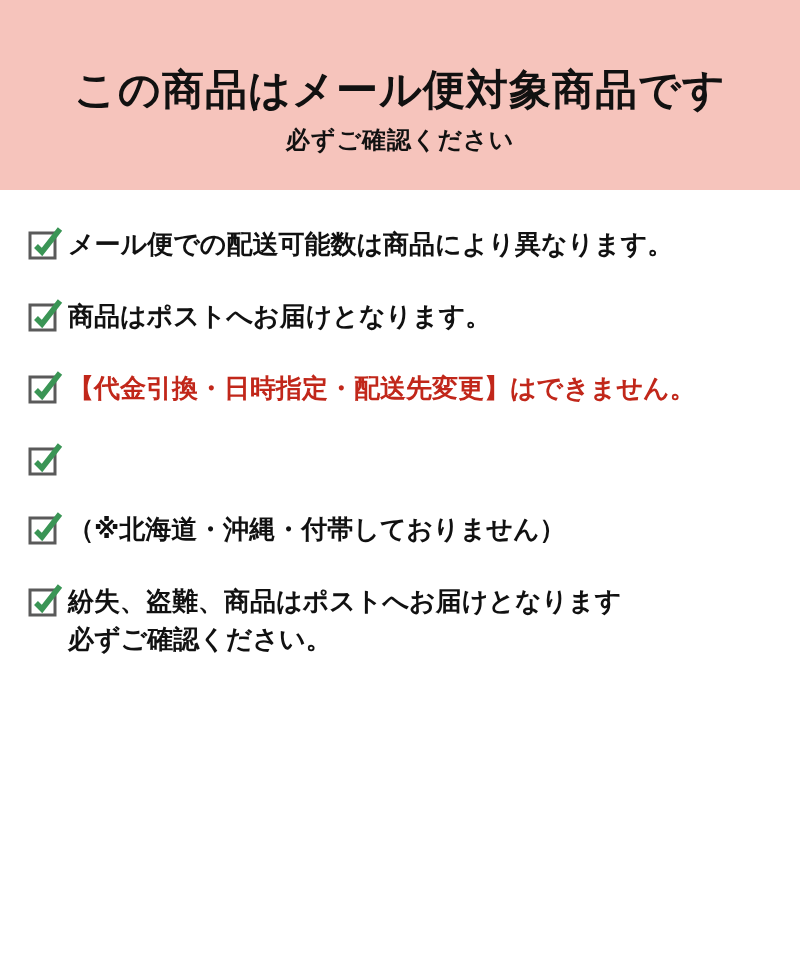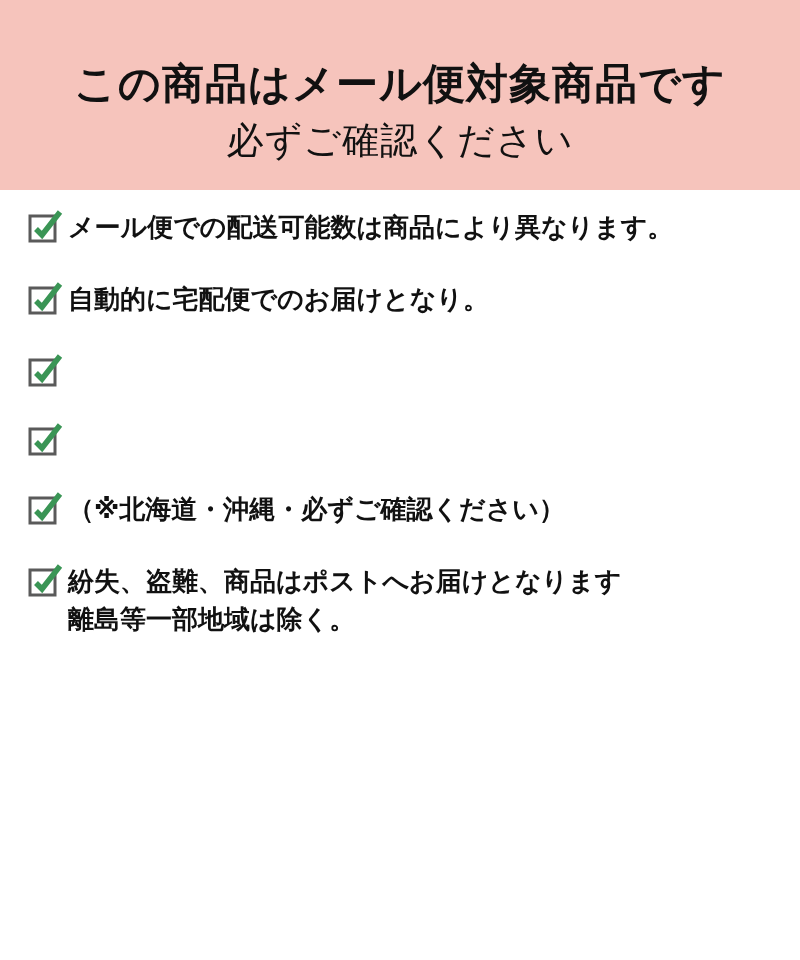--- a/index.html
+++ b/index.html
@@ -32,30 +32,30 @@
   }
   .banner h1{
     font-size:42px;
     font-weight:bold;
     letter-spacing:1px;
     line-height:1;
     color:var(--ink);
     margin-top:31px;
   }
   .banner p{
-    font-size:37px;
-    font-weight:normal;
+    font-size:24px;
+    font-weight:bold;
     letter-spacing:1px;
     line-height:1;
     color:var(--ink);
   }
 
   
   .notice-list{
-    padding:18px 10px 0 28px;
+    padding:35px 10px 0 28px;
   }
   .notice-item{
     display:flex;
     align-items:flex-start;
     margin-bottom:34px;
   }
   .checkbox{
     flex:none;
     width:34px;height:34px;
     margin-right:6px;
@@ -95,31 +95,34 @@
   </div>
 
   <div class="notice-item">
     <span class="checkbox">
       <svg width="34" height="34" viewBox="0 0 34 34" aria-hidden="true">
         <rect x="2" y="7" width="25" height="25" fill="#ffffff" stroke="var(--box-border)" stroke-width="3"></rect>
         <polyline points="8,20 14,26 32,3" fill="none" stroke="var(--green)" stroke-width="5.5"></polyline>
       </svg>
     </span>
     <div class="notice-text">
-          <div class="line">自動的に宅配便でのお届けとなり。</div>
+          <div class="line">商品はポストへお届けとなります。</div>
         </div>
   </div>
 
   <div class="notice-item">
     <span class="checkbox">
       <svg width="34" height="34" viewBox="0 0 34 34" aria-hidden="true">
         <rect x="2" y="7" width="25" height="25" fill="#ffffff" stroke="var(--box-border)" stroke-width="3"></rect>
         <polyline points="8,20 14,26 32,3" fill="none" stroke="var(--green)" stroke-width="5.5"></polyline>
       </svg>
     </span>
+    <div class="notice-text">
+          <div class="line red">【代金引換・日時指定・配送先変更】はできません。</div>
+        </div>
   </div>
 
 
   <div class="notice-item">
     <span class="checkbox">
       <svg width="34" height="34" viewBox="0 0 34 34" aria-hidden="true">
         <rect x="2" y="7" width="25" height="25" fill="#ffffff" stroke="var(--box-border)" stroke-width="3"></rect>
         <polyline points="8,20 14,26 32,3" fill="none" stroke="var(--green)" stroke-width="5.5"></polyline>
       </svg>
     </span>
@@ -128,31 +131,31 @@
   </div>
 
   <div class="notice-item">
     <span class="checkbox">
       <svg width="34" height="34" viewBox="0 0 34 34" aria-hidden="true">
         <rect x="2" y="7" width="25" height="25" fill="#ffffff" stroke="var(--box-border)" stroke-width="3"></rect>
         <polyline points="8,20 14,26 32,3" fill="none" stroke="var(--green)" stroke-width="5.5"></polyline>
       </svg>
     </span>
     <div class="notice-text">
-          <div class="line">（※北海道・沖縄・必ずご確認ください）</div>
+          <div class="line">（※北海道・沖縄・付帯しておりません）</div>
         </div>
   </div>
 
   <div class="notice-item">
     <span class="checkbox">
       <svg width="34" height="34" viewBox="0 0 34 34" aria-hidden="true">
         <rect x="2" y="7" width="25" height="25" fill="#ffffff" stroke="var(--box-border)" stroke-width="3"></rect>
         <polyline points="8,20 14,26 32,3" fill="none" stroke="var(--green)" stroke-width="5.5"></polyline>
       </svg>
     </span>
     <div class="notice-text">
           <div class="line">紛失、盗難、商品はポストへお届けとなります</div>
-          <div class="line">離島等一部地域は除く。</div>
+          <div class="line">必ずご確認ください。</div>
         </div>
   </div>
 </main>
 
 </div>
 
 </body></html>

